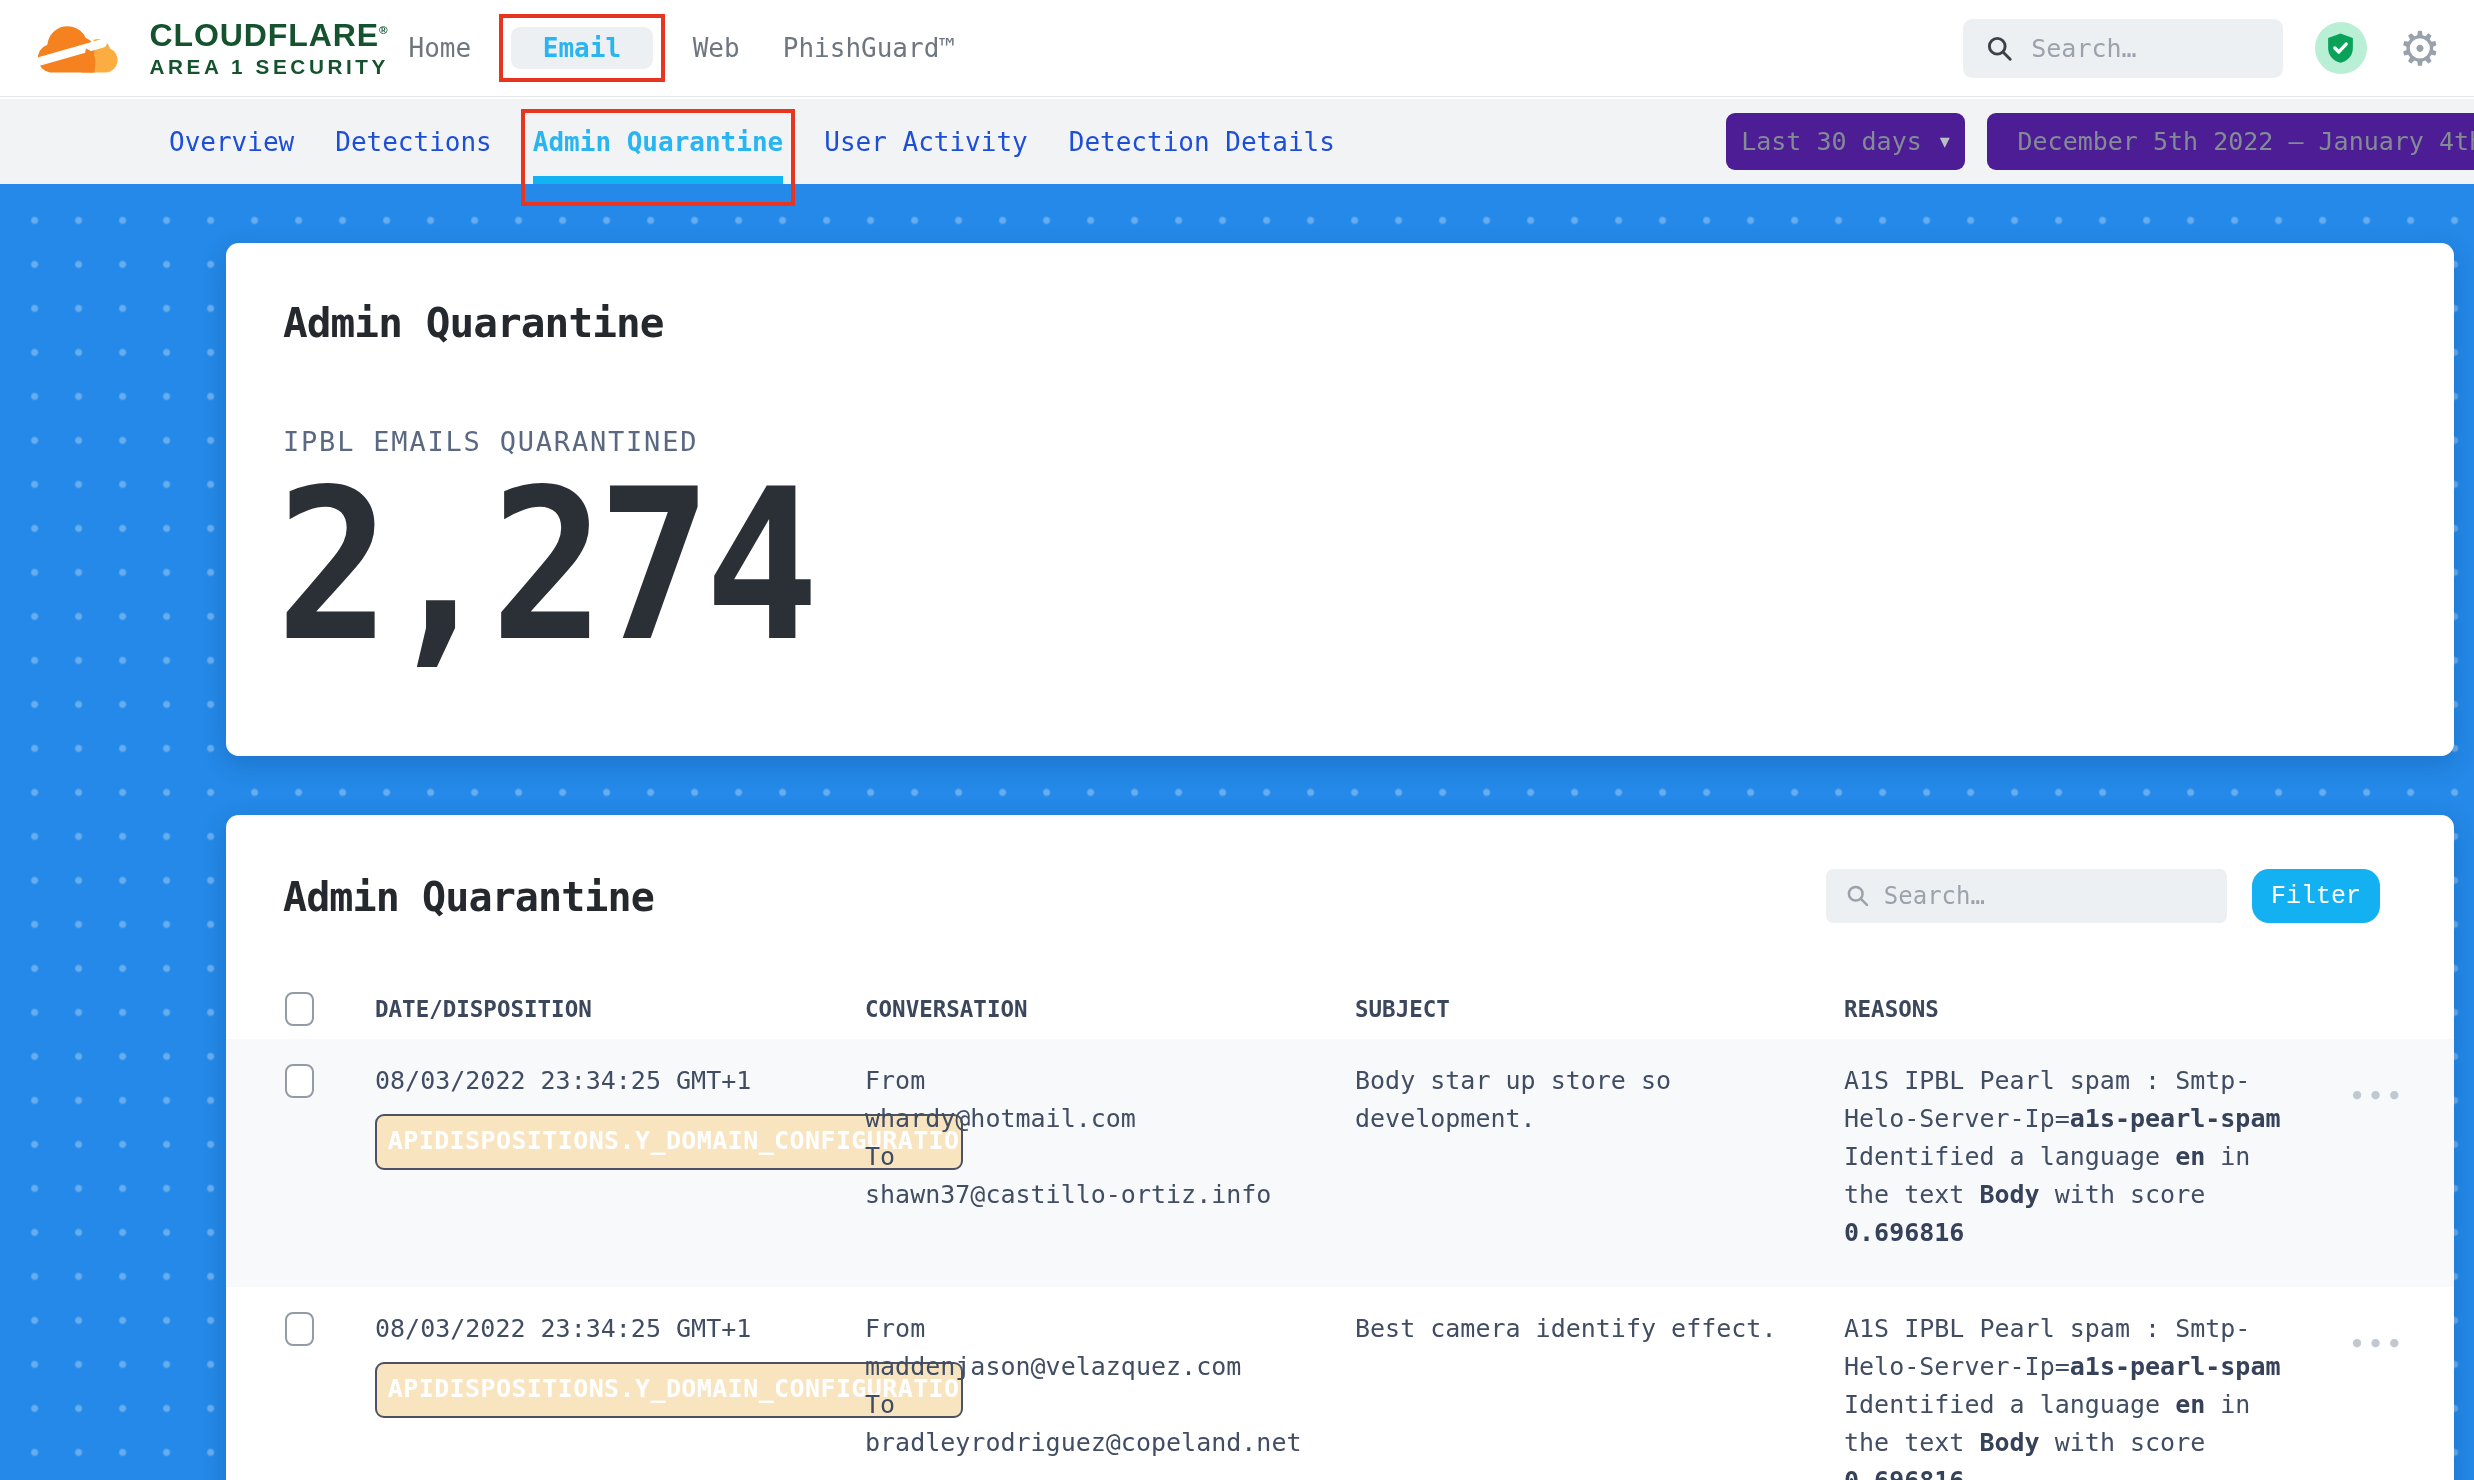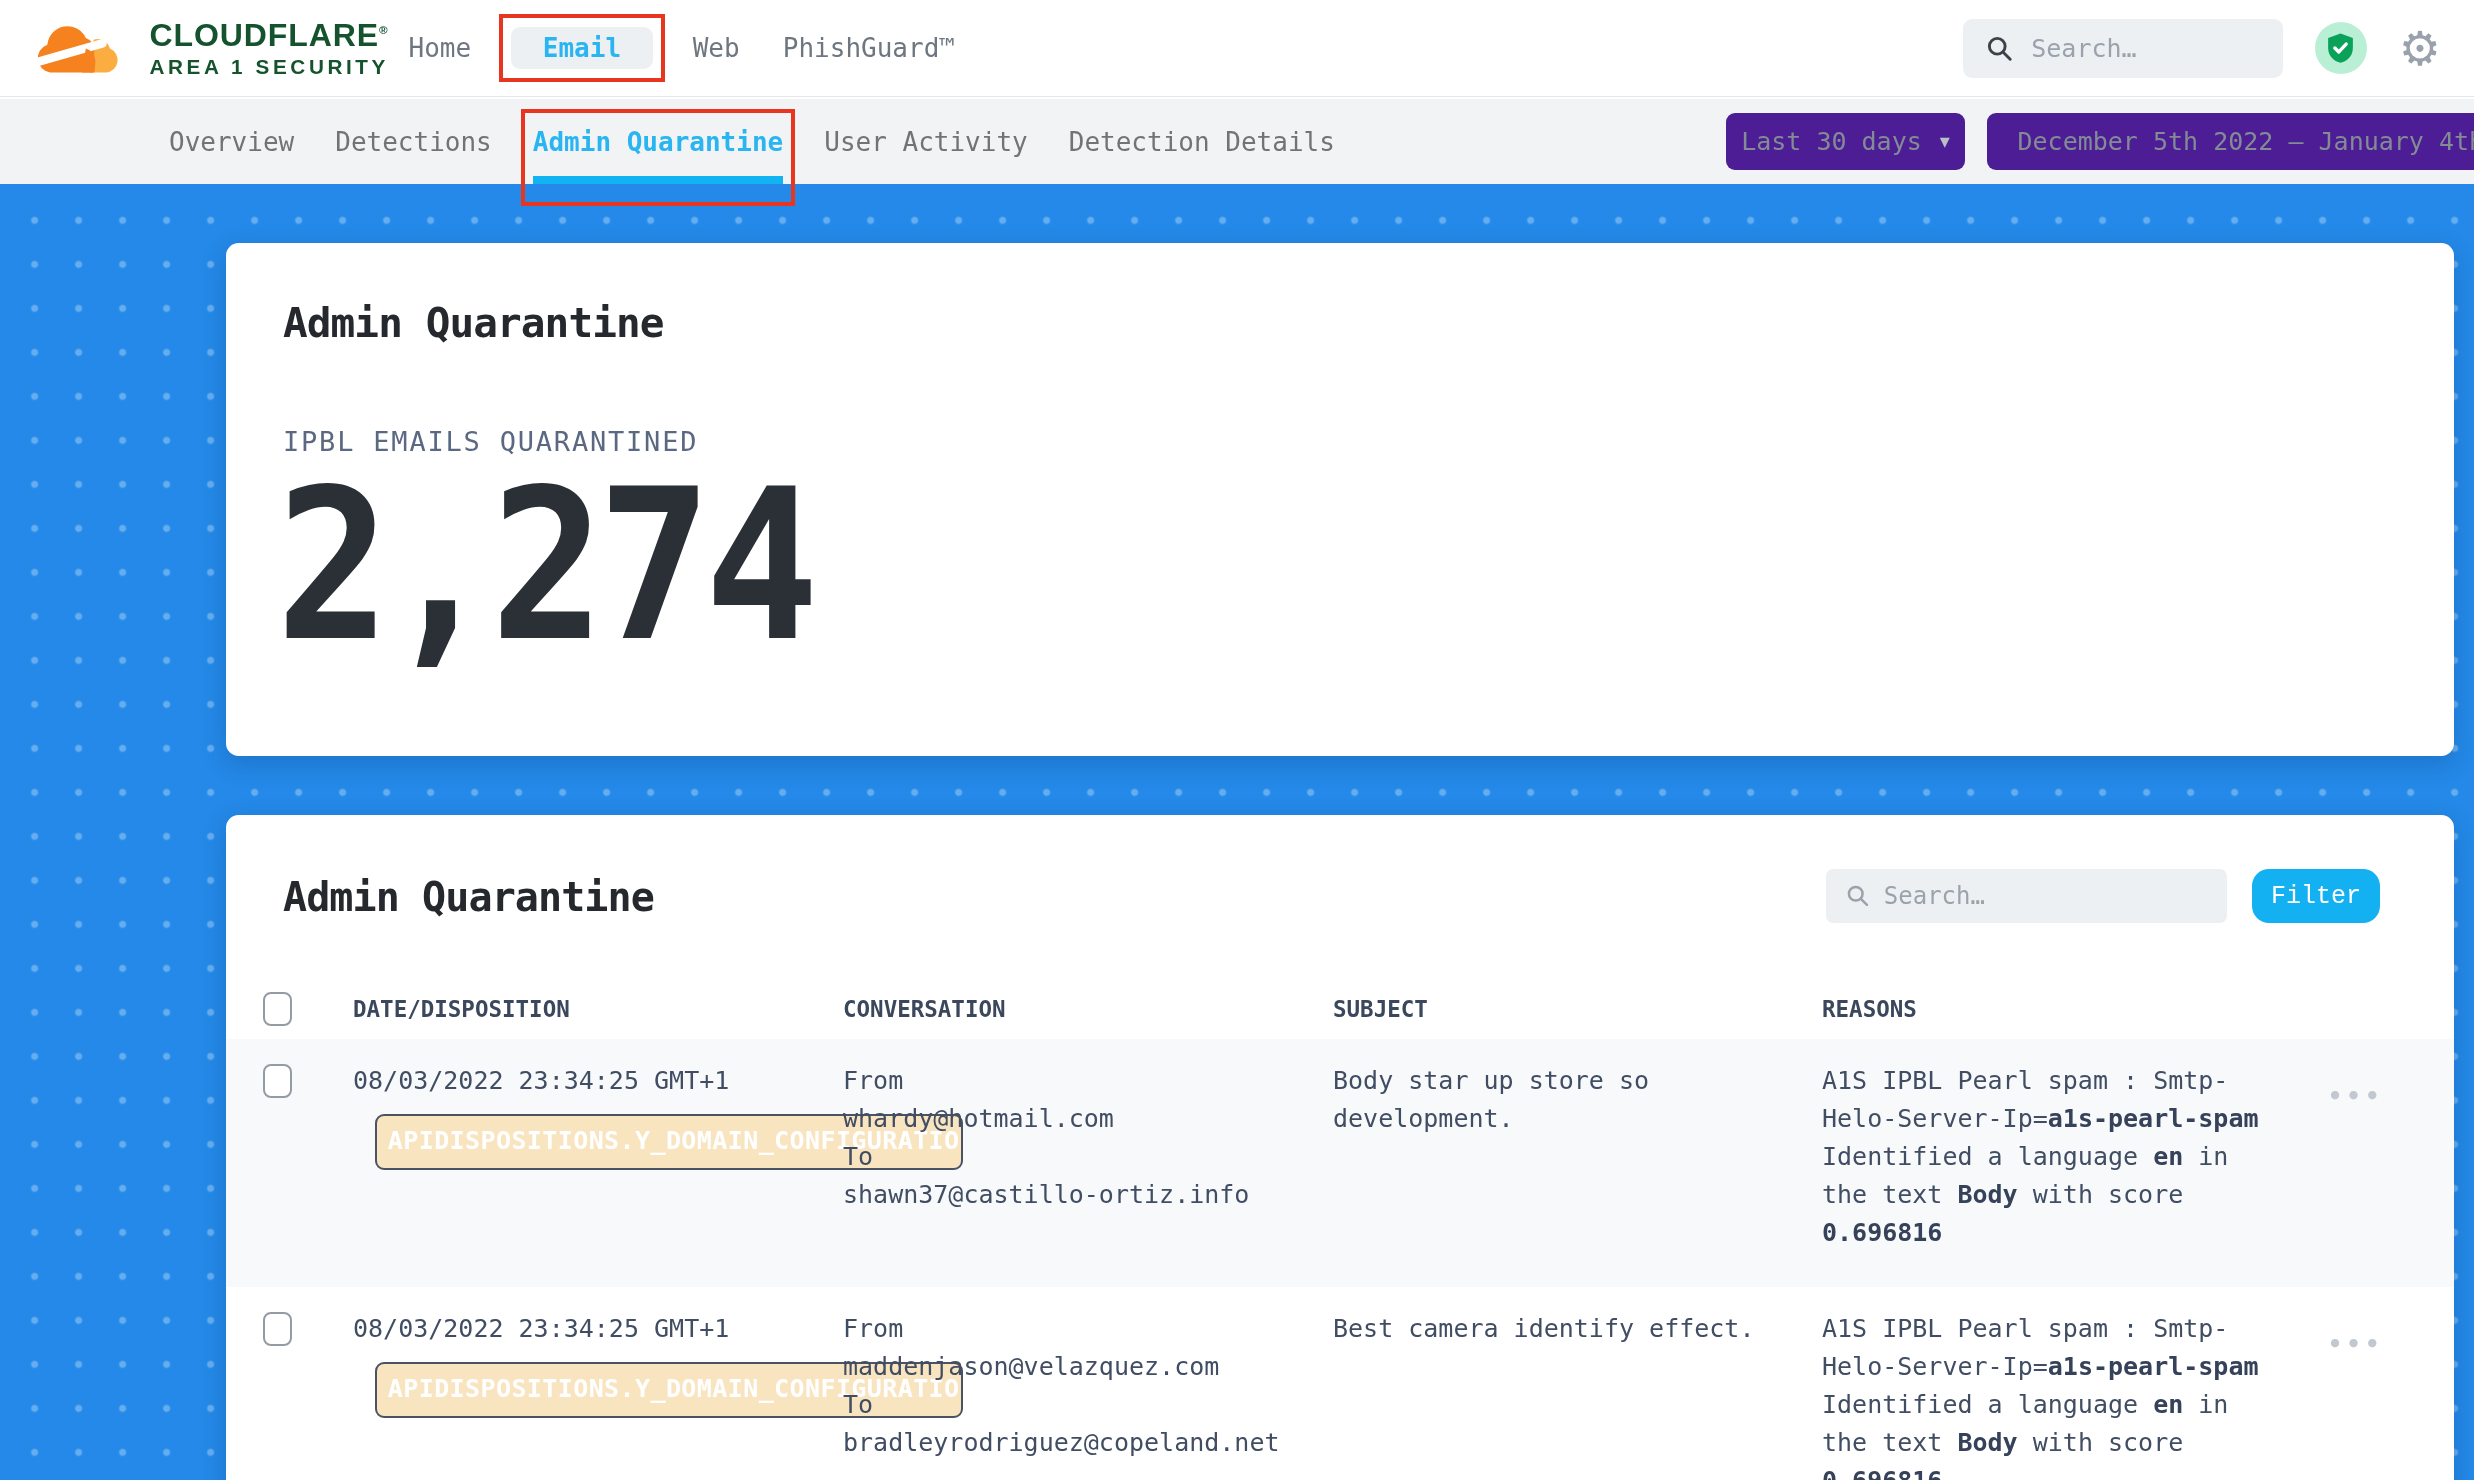--- a/index.html
+++ b/index.html
@@ -43,21 +43,21 @@
     display: flex; align-items: center; justify-content: center;
   }
   .gear { font-family: "DejaVu Sans", sans-serif; font-size: 47px; color: #99a2ac; line-height: 1; cursor: pointer; }
 
   
   .subnav {
     position: absolute; top: 99px; left: 0; width: 2475px; height: 85px;
     background: #f1f3f5; display: flex; align-items: stretch; z-index: 9;
   }
   .tabs { display: flex; margin-left: 169px; gap: 41px; }
-  .tab { display: flex; align-items: center; font-size: 26px; color: #737373; position: relative; cursor: pointer; }
+  .tab { display: flex; align-items: center; font-size: 26px; color: #1d4ed8; position: relative; cursor: pointer; }
   .tab.active { color: #29b5f1; font-weight: bold; }
   .tab.active::after {
     content: ""; position: absolute; left: 0; right: 0; bottom: 0; height: 8px; background: #12b3f2;
   }
   .aq-box { top: 10px; bottom: -21.6px; left: -11.7px; right: -11.7px; }
 
   .pill { position: absolute; top: 13.5px; height: 57px; background: #4c1d95; border-radius: 9px;
           display: flex; align-items: center; font-size: 25px; color: #838c95; }
   .pill-dropdown { left: 1726px; width: 239px; justify-content: center; gap: 18px; cursor: pointer; }
   .caret { font-family: "DejaVu Sans", sans-serif; font-size: 20px; color: #b9bfc5; }
@@ -93,21 +93,21 @@
     position: absolute; left: 1600px; top: 54px; width: 401px; height: 54px;
     background: #edf0f2; border-radius: 7.2px; display: flex; align-items: center;
     gap: 14.4px; padding-left: 20px; color: #9aa2ac; font-size: 24px;
   }
   .filter-btn {
     position: absolute; left: 2026px; top: 54px; width: 128px; height: 54px;
     background: #13b1f2; border: none; border-radius: 17px; color: #fff;
     font-size: 25px; font-family: Liberation Mono, monospace; cursor: pointer;
   }
 
-  .tgrid { display: grid; grid-template-columns: 90px 490px 490px 489px 454px 1fr; padding-left: 37px; }
+  .tgrid { display: grid; grid-template-columns: 90px 490px 490px 489px 454px 1fr; padding-left: 59px; }
   .thead {
     position: absolute; top: 163px; left: 0; right: 0; height: 61px;
     align-items: center; color: #3b475c; font-weight: bold; font-size: 22.5px;
   }
   .checkbox {
     width: 29px; height: 34px; border: 2.7px solid #939ca6; border-radius: 8px;
     background: #fff; cursor: pointer;
   }
   .rows { position: absolute; top: 224px; left: 0; right: 0; }
   .row { position: relative; min-height: 248px; padding-top: 23.4px; align-content: start; }

